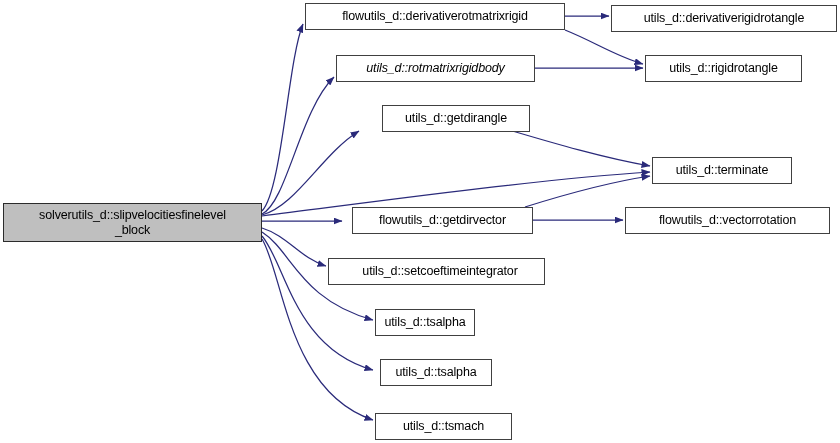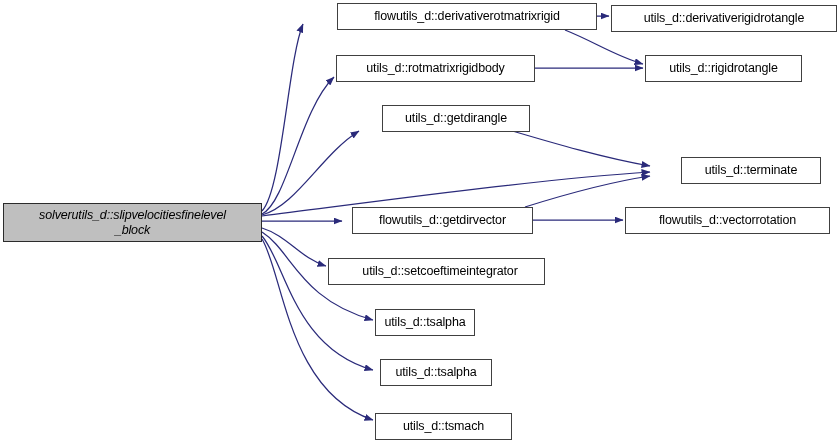--- a/index.html
+++ b/index.html
@@ -35,21 +35,20 @@
     color: #000000;
     font-size: 12.5px;
     line-height: 1.18;
     letter-spacing: -0.15px;
     white-space: pre-line;
     z-index: 2;
   }
   .node.root {
     background: #bfbfbf;
     border: 1px solid #2b2b2b;
-    font-style: italic;
   }
 </style>
 </head>
 <body>
 
 <div id="callgraph">
 
   <svg id="edge-layer" viewBox="0 0 840 443" xmlns="http://www.w3.org/2000/svg">
     <defs>
       <marker id="arrowhead" markerWidth="9" markerHeight="7" refX="8.5" refY="3.5" orient="auto" markerUnits="userSpaceOnUse">
@@ -71,26 +70,26 @@
         <path d="M535,68 L643,68" fill="none" stroke="#2a2a7a" stroke-width="1.25" marker-end="url(#arrowhead)"></path>
         <path d="M509,130 C553,143 604,158 650,166" fill="none" stroke="#2a2a7a" stroke-width="1.25" marker-end="url(#arrowhead)"></path>
         <path d="M525,220 L623,220" fill="none" stroke="#2a2a7a" stroke-width="1.25" marker-end="url(#arrowhead)"></path>
         <path d="M525,207 C560,196 610,182 650,176" fill="none" stroke="#2a2a7a" stroke-width="1.25" marker-end="url(#arrowhead)"></path>
       </g>
   </svg>
 
   <div id="nodes">
       <div class="node root" style="left: 3px; top: 203px; width: 259px; height: 39px;">solverutils_d::slipvelocitiesfinelevel
 _block</div>
-      <div class="node" style="left: 305px; top: 3px; width: 260px; height: 27px; margin-left: 32px;">flowutils_d::derivativerotmatrixrigid</div>
+      <div class="node" style="left: 305px; top: 3px; width: 260px; height: 27px;">flowutils_d::derivativerotmatrixrigid</div>
       <div class="node" style="left: 611px; top: 5px; width: 226px; height: 27px;">utils_d::derivativerigidrotangle</div>
-      <div class="node" style="left: 336px; top: 55px; width: 199px; height: 27px;">utils_d::rotmatrixrigidbody</div>
+      <div class="node" style="left: 336px; top: 55px; width: 199px; height: 27px; font-style: italic;">utils_d::rotmatrixrigidbody</div>
       <div class="node" style="left: 645px; top: 55px; width: 157px; height: 27px;">utils_d::rigidrotangle</div>
       <div class="node" style="left: 361px; top: 105px; width: 148px; height: 27px; margin-left: 21px;">utils_d::getdirangle</div>
-      <div class="node" style="left: 652px; top: 157px; width: 140px; height: 27px; margin-left: 29px;">utils_d::terminate</div>
+      <div class="node" style="left: 652px; top: 157px; width: 140px; height: 27px;">utils_d::terminate</div>
       <div class="node" style="left: 344px; top: 207px; width: 181px; height: 27px; margin-left: 8px;">flowutils_d::getdirvector</div>
       <div class="node" style="left: 625px; top: 207px; width: 205px; height: 27px;">flowutils_d::vectorrotation</div>
       <div class="node" style="left: 328px; top: 258px; width: 217px; height: 27px; padding-left: 7px;">utils_d::setcoeftimeintegrator</div>
       <div class="node" style="left: 375px; top: 309px; width: 100px; height: 27px;">utils_d::tsalpha</div>
       <div class="node" style="left: 380px; top: 359px; width: 112px; height: 27px;">utils_d::tsalpha</div>
       <div class="node" style="left: 375px; top: 413px; width: 137px; height: 27px;">utils_d::tsmach</div>
     </div>
 
 </div>
 

